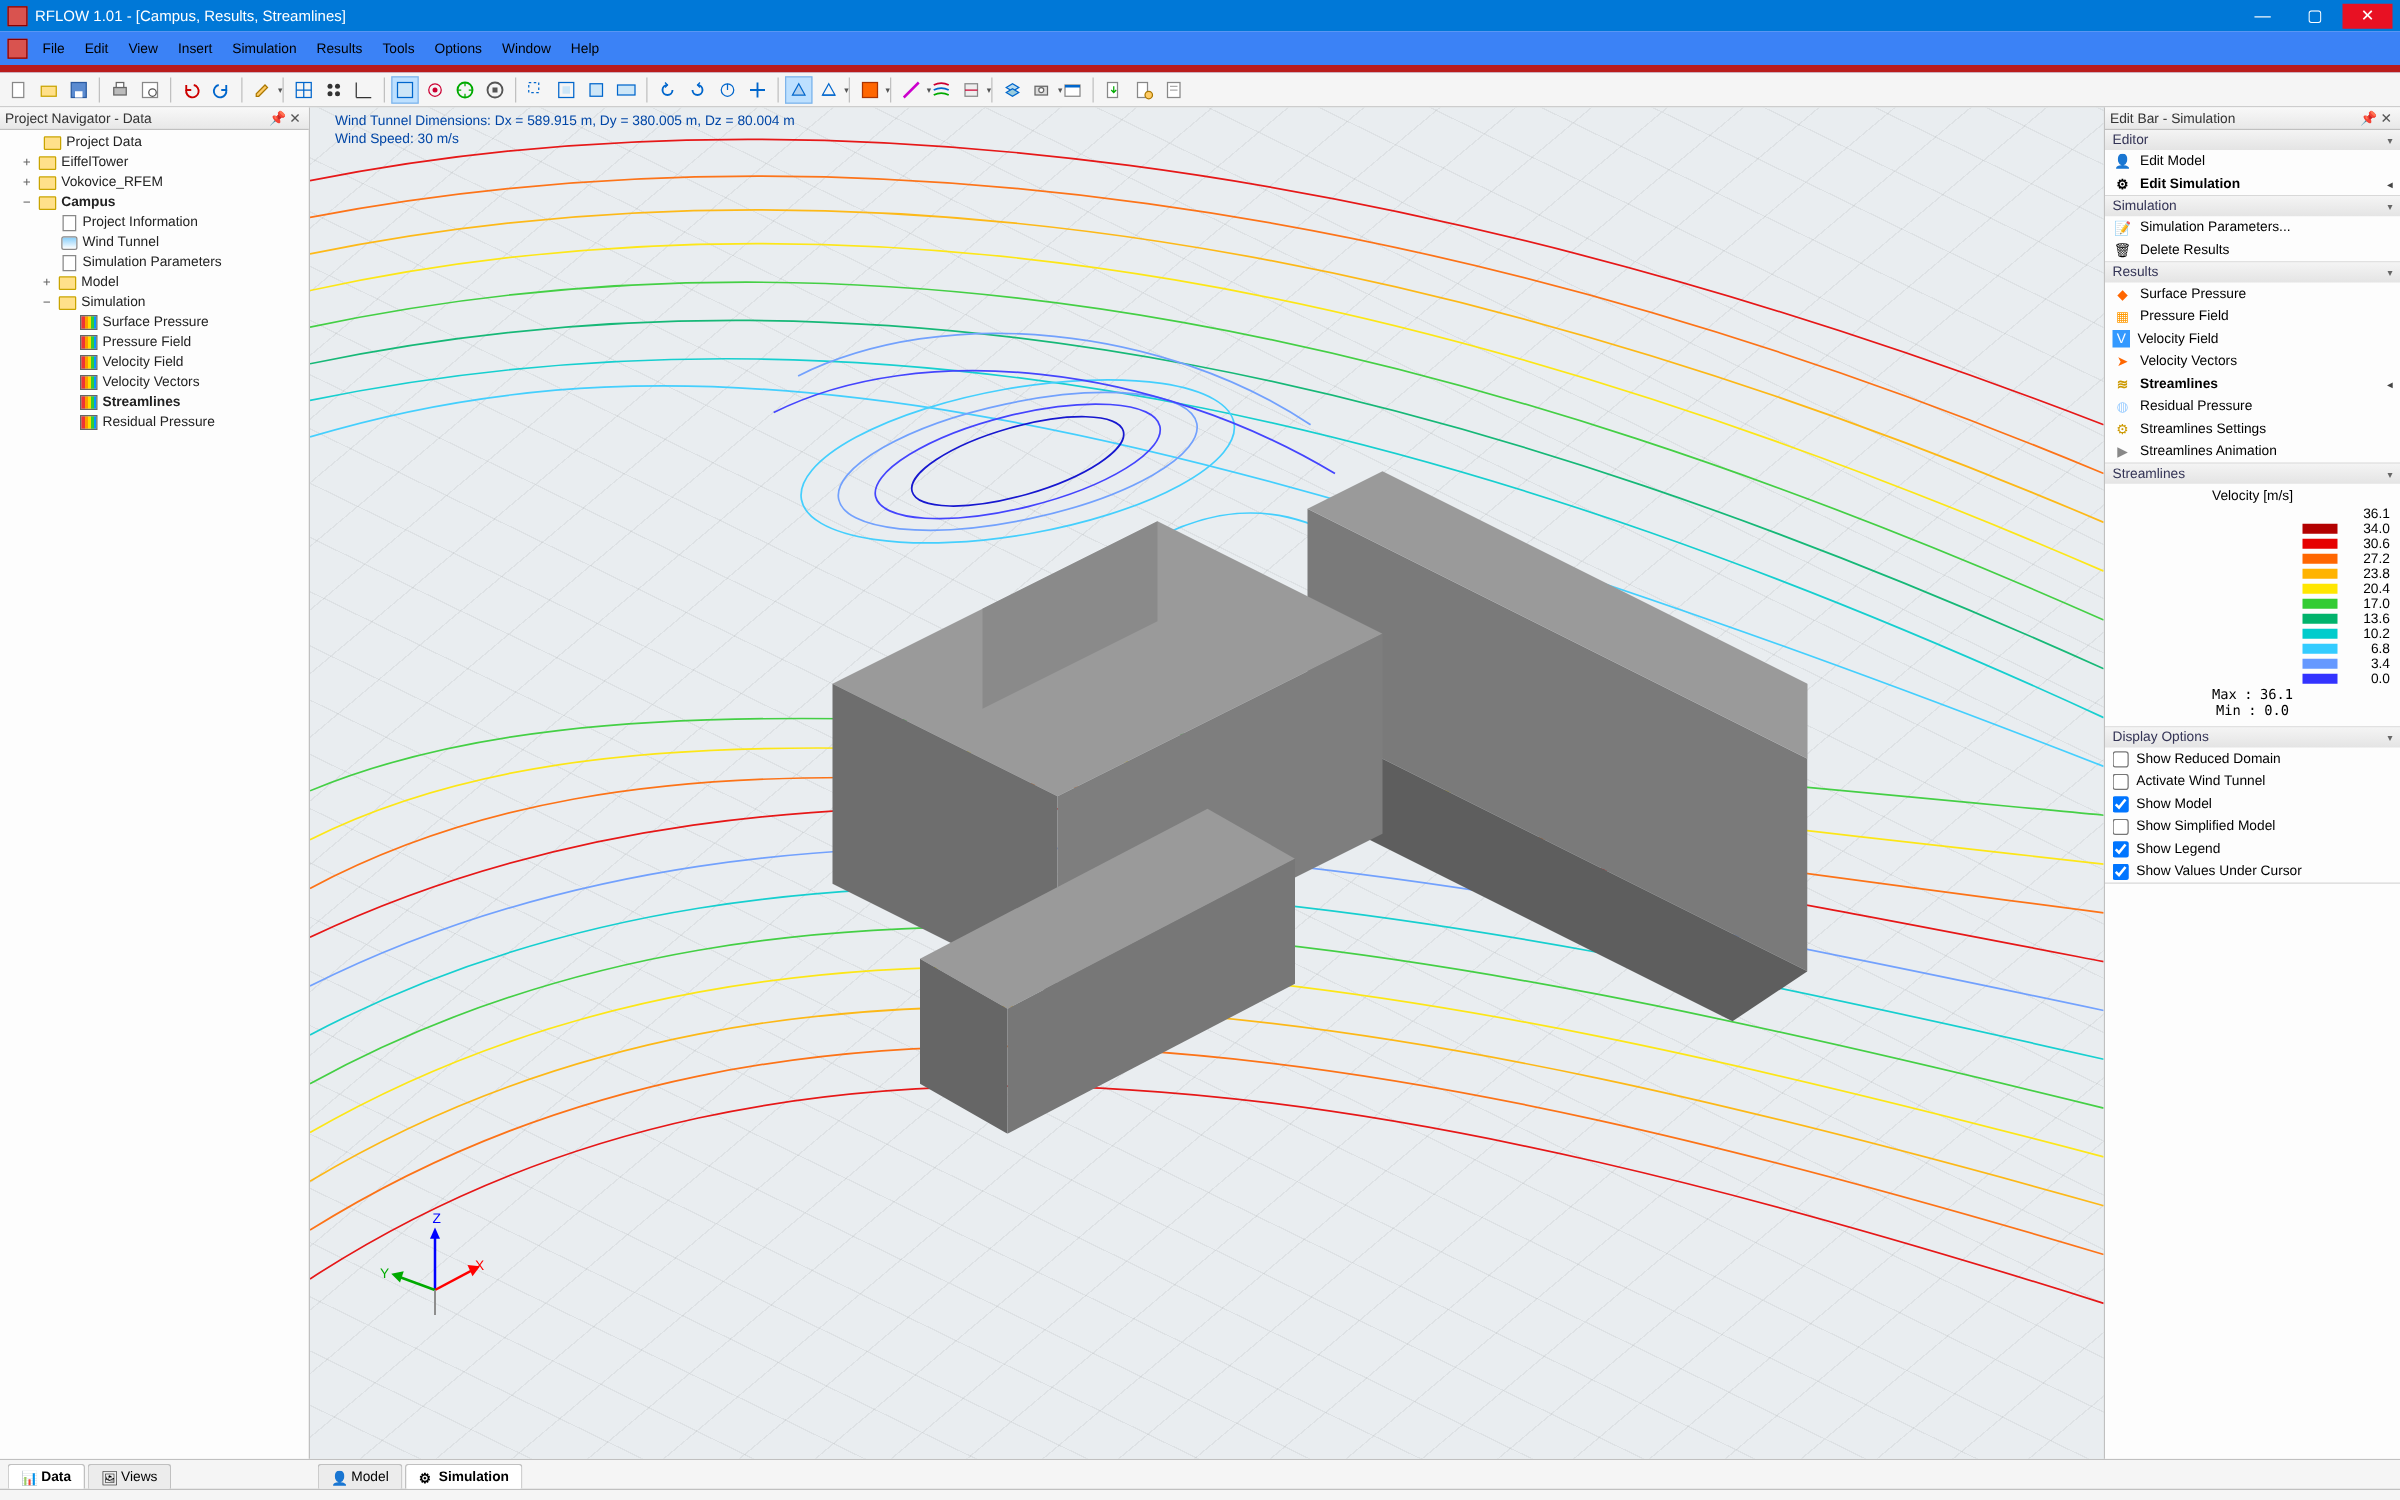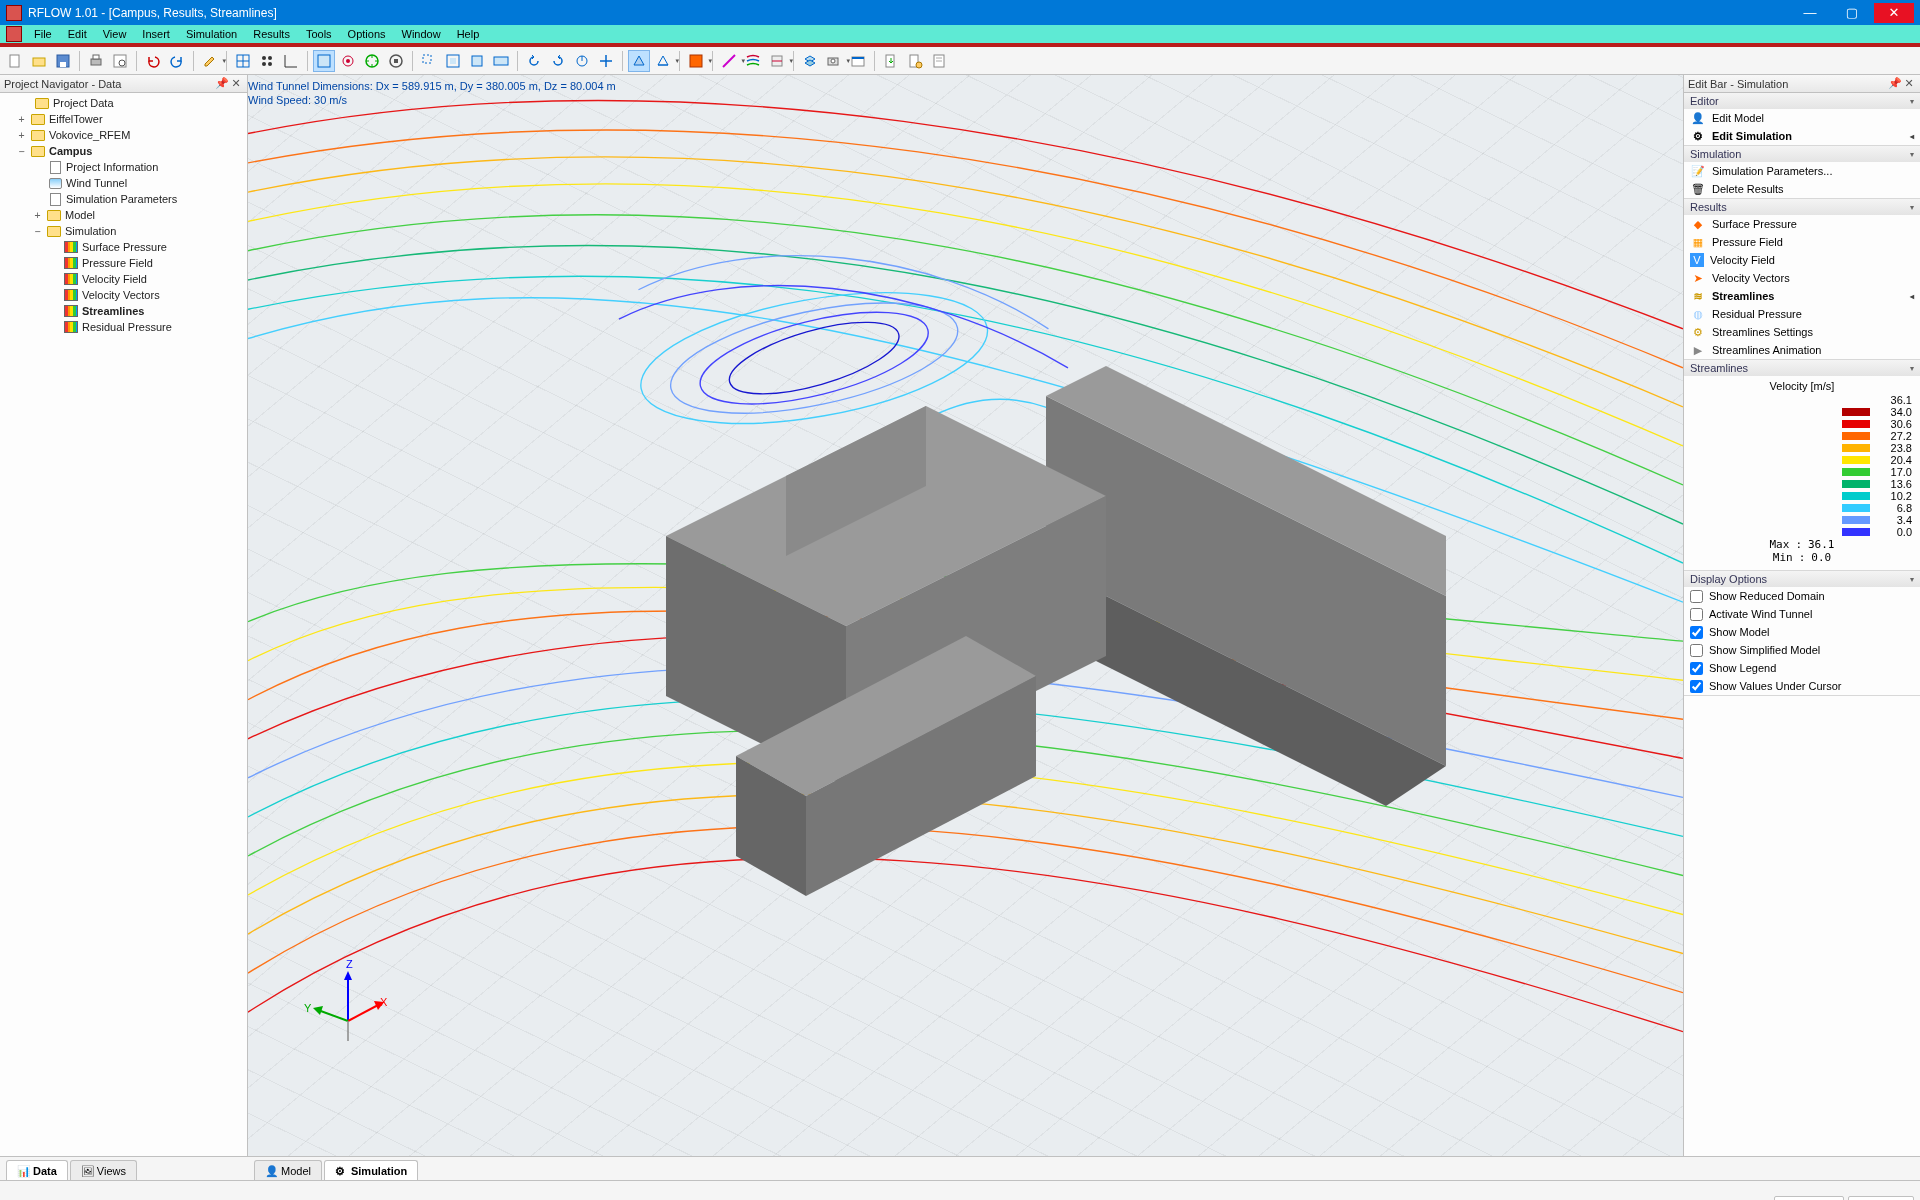--- a/index.html
+++ b/index.html
@@ -2,21 +2,21 @@
 <html><head>
 <meta charset="utf-8">
 <style>
 * { box-sizing: border-box; margin: 0; padding: 0; font-family: "Segoe UI", Tahoma, sans-serif; font-size: 11px; }
 html, body { width: 1920px; height: 1200px; overflow: hidden; background: #f0f0f0; }
 .titlebar { background: #0078d7; color: #fff; height: 25px; display: flex; align-items: center; padding: 0 6px; }
 .titlebar .icon { width: 16px; height: 16px; background: #d9534f; margin-right: 6px; border: 1px solid #8b0000; }
 .titlebar .title { flex: 1; font-size: 12px; }
 .winbtns { display: flex; gap: 2px; }
 .winbtns div { width: 40px; height: 20px; display: flex; align-items: center; justify-content: center; color: #fff; font-size: 13px; }
-.menubar { background: #5eead4; height: 22px; display: flex; align-items: center; border-bottom: 4px solid #b91c1c; }
+.menubar { background: #3b82f6; height: 33px; display: flex; align-items: center; border-bottom: 6px solid #b91c1c; }
 .menubar .mb-icon { width: 16px; height: 16px; background: #d9534f; margin: 0 4px 0 6px; border: 1px solid #8b0000; }
 .menubar .mitem { padding: 3px 8px; cursor: default; }
 .toolbar { background: #f5f5f5; height: 28px; display: flex; align-items: center; padding: 0 4px; border-bottom: 1px solid #c0c0c0; gap: 2px; }
 .toolbar .sep { width: 1px; height: 20px; background: #c0c0c0; margin: 0 3px; }
 .tbtn { width: 22px; height: 22px; display: flex; align-items: center; justify-content: center; border: 1px solid transparent; cursor: default; position: relative; }
 .tbtn.active { border: 1px solid #7eb4ea; background: #bde0ff; }
 .tbtn svg { width: 16px; height: 16px; }
 .tbtn .drop { position: absolute; right: -6px; top: 50%; transform: translateY(-50%); font-size: 7px; color: #555; }
 .main { display: flex; height: calc(1200px - 25px - 22px - 28px - 24px - 20px); }
 .nav { width: 248px; background: #fdfdfd; border-right: 1px solid #c0c0c0; display: flex; flex-direction: column; }
@@ -32,21 +32,21 @@
 .folder-y { background: #ffe08a; border: 1px solid #c9a400; width: 14px; height: 11px; border-radius: 1px; }
 .folder-o { background: #ffe08a; border: 1px solid #c9a400; width: 14px; height: 11px; border-radius: 1px; }
 .ic-doc { background: #fff; border: 1px solid #888; width: 11px; height: 13px; position: relative; }
 .ic-wind { background: linear-gradient(#87cefa,#fff); border: 1px solid #888; width: 13px; height: 11px; border-radius: 2px; }
 .ic-bars { width: 14px; height: 12px; background: linear-gradient(90deg,#e33 0 22%,#f90 22% 44%,#fd0 44% 66%,#3c3 66% 88%,#09f 88% 100%); border: 1px solid #666; }
 .viewport { flex: 1; background: #e9edf0; position: relative; overflow: hidden; border-right: 1px solid #c0c0c0; }
 .viewport .grid { position: absolute; inset: 0; background:
   repeating-linear-gradient(26deg, transparent 0 38px, rgba(0,0,0,0.05) 38px 39px),
   repeating-linear-gradient(-40deg, transparent 0 38px, rgba(0,0,0,0.05) 38px 39px),
   #e9edf0; }
-.overlay-text { position: absolute; left: 0; color: #0046a6; font-size: 11px; line-height: 14px; }
+.overlay-text { position: absolute; left: 20px; color: #0046a6; font-size: 11px; line-height: 14px; }
 .overlay-top { top: 4px; }
 .overlay-bottom { bottom: 6px; }
 .axis { position: absolute; left: 60px; bottom: 110px; width: 80px; height: 80px; }
 .axis .z { position: absolute; left: 38px; top: -8px; color: #00f; }
 .axis .x { position: absolute; left: 72px; top: 30px; color: #f00; }
 .axis .y { position: absolute; left: -4px; top: 36px; color: #0a0; }
 .buildings { position: absolute; left: 50%; top: 50%; transform: translate(-50%,-50%); }
 .editbar { width: 236px; background: #fdfdfd; display: flex; flex-direction: column; }
 .eb-section { border-bottom: 1px solid #d8d8d8; }
 .eb-head { background: linear-gradient(#f4f4f4,#e4e4e4); color: #335; padding: 2px 6px; font-size: 11px; display: flex; align-items: center; }

